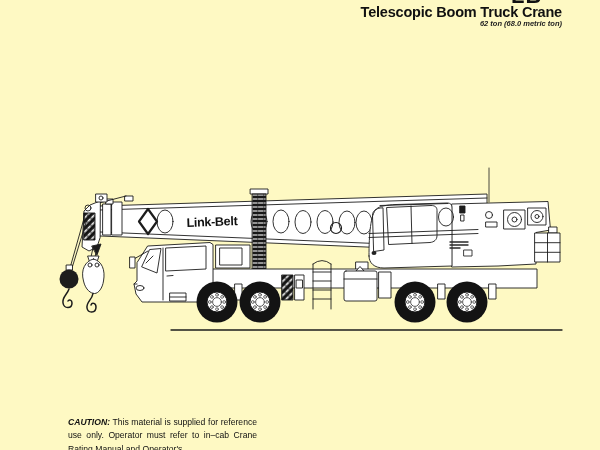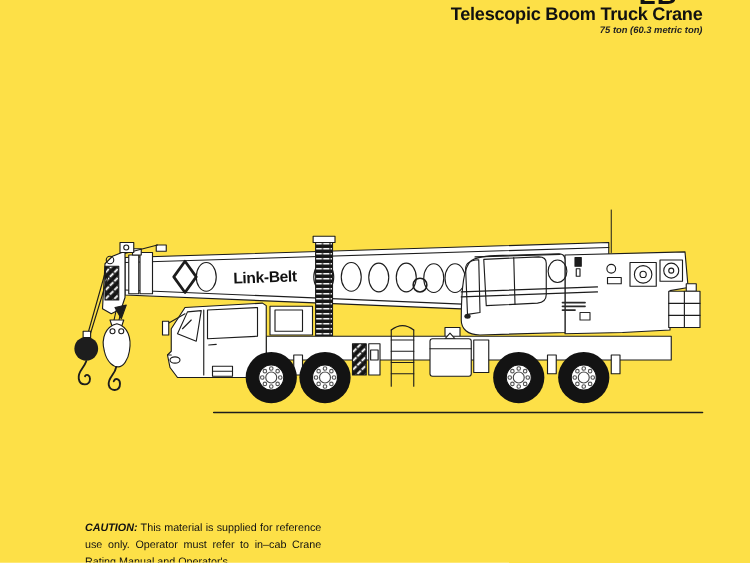--- a/index.html
+++ b/index.html
@@ -1,21 +1,21 @@
 <!DOCTYPE html>
 <html><head>
 <meta charset="utf-8">
 <style>
   html,body{margin:0;padding:0;}
   body{
     width:600px;height:450px;background:#ffffff;
     font-family:"Liberation Sans", sans-serif;
     position:relative;overflow:hidden;color:#1a1a1a;
   }
-  .page{position:absolute;inset:0;overflow:hidden;background:#fde047;}
+  .page{position:absolute;inset:0;overflow:hidden;background:#fef9c3;}
   .logo-partial{
     position:absolute;left:511px;top:-17px;width:40px;
     font-weight:900;font-size:22px;letter-spacing:1px;color:#111;
   }
   .title{
     position:absolute;top:4px;right:38px;
     font-size:14.5px;font-weight:700;letter-spacing:-0.2px;color:#111;
     white-space:nowrap;
   }
   .subtitle{
@@ -30,21 +30,21 @@
   .caution b{font-weight:700;font-style:italic;}
   svg{position:absolute;inset:0;}
 </style>
 </head>
 <body>
 
 <div class="page">
 
   <div class="logo-partial">LB</div>
   <div class="title">Telescopic Boom Truck Crane</div>
-  <div class="subtitle">75 ton (60.3 metric ton)</div>
+  <div class="subtitle">62 ton (68.0 metric ton)</div>
 
   <svg viewBox="0 0 600 450" width="600" height="450" stroke="#1c1c1c" fill="none" stroke-width="0.9" stroke-linejoin="round" stroke-linecap="round">
     <defs>
       <pattern id="hatch" width="5" height="5" patternUnits="userSpaceOnUse" patternTransform="rotate(45)">
         <rect width="5" height="5" fill="#ffffff"></rect>
         <rect width="2.6" height="5" fill="#111111"></rect>
       </pattern>
       <pattern id="bands" width="6" height="4" patternUnits="userSpaceOnUse">
         <rect width="6" height="4" fill="#f4f4f4"></rect>
         <rect width="6" height="2" fill="#131313"></rect>

